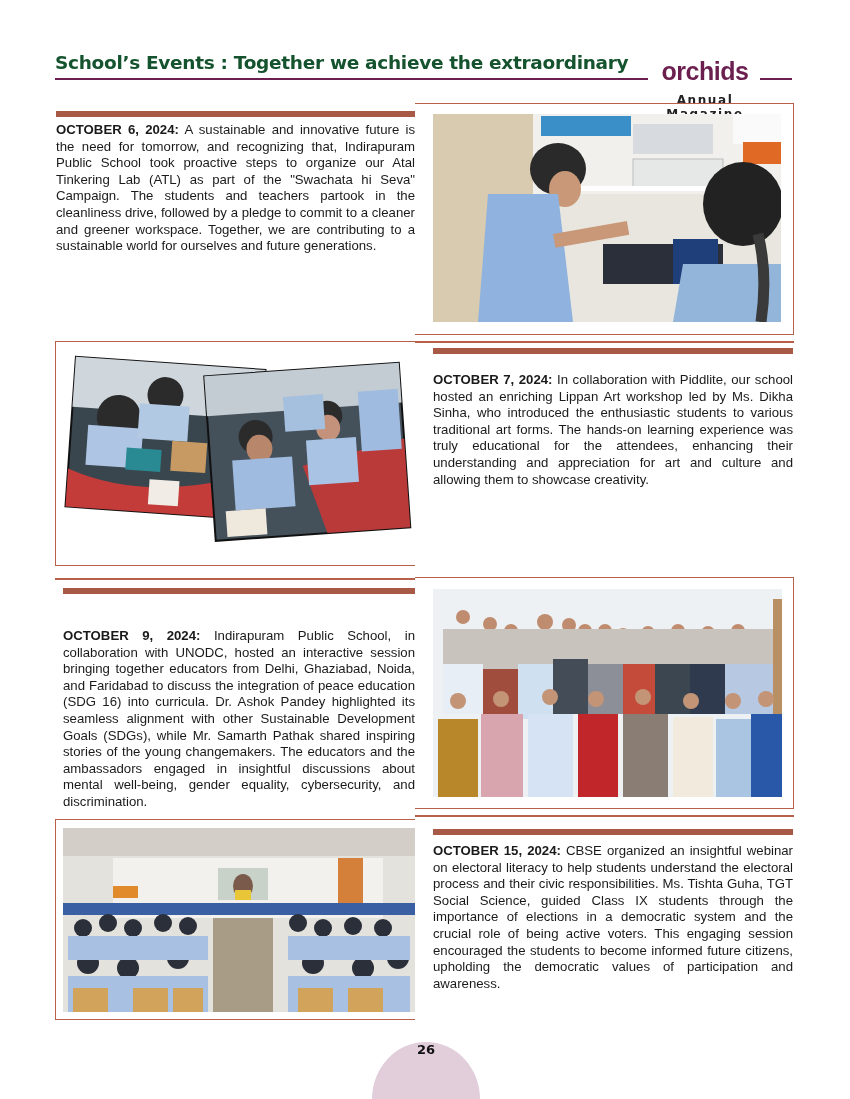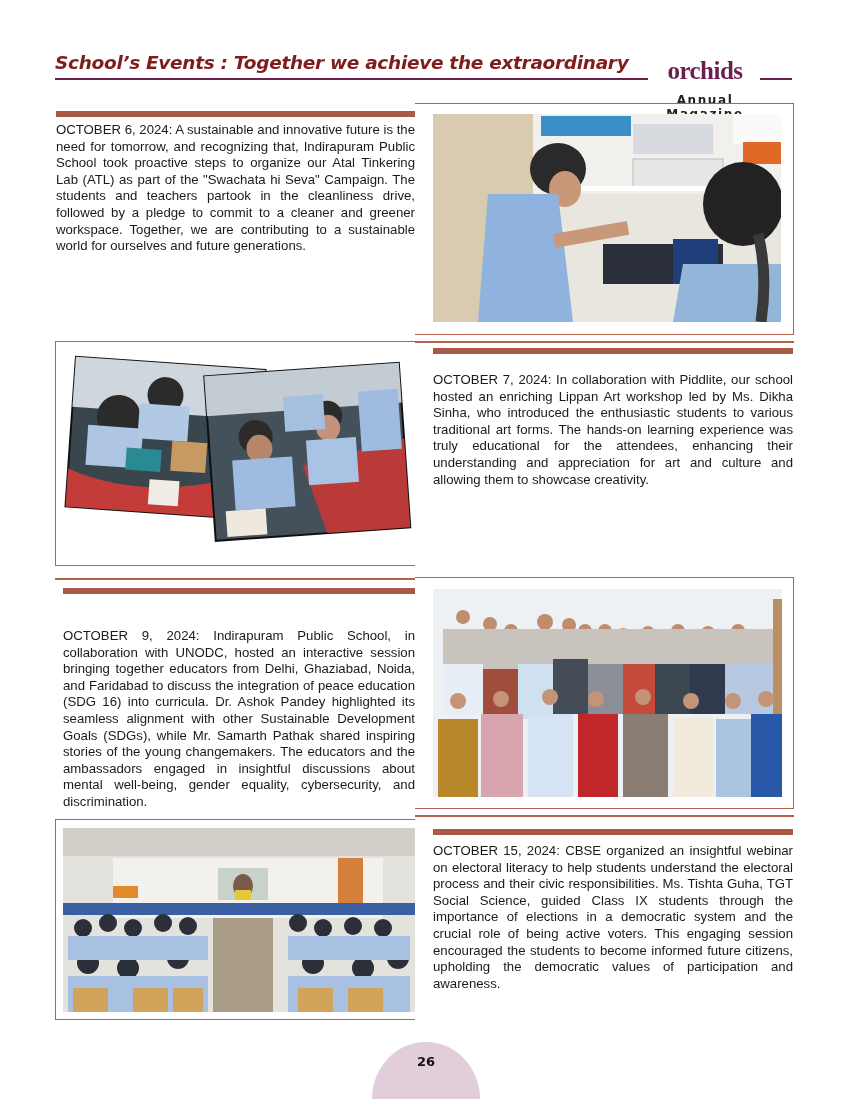--- a/index.html
+++ b/index.html
@@ -3,60 +3,60 @@
 <meta charset="utf-8">
 <style>
   * { box-sizing: border-box; margin: 0; padding: 0; }
   html, body { width: 850px; height: 1099px; background: #ffffff; overflow: hidden; }
   body { position: relative; font-family: "Liberation Sans", sans-serif; color: #1a1a1a; }
 
   
   .hdr-title {
     position: absolute; left: 55px; top: 52px;
     font-family: "DejaVu Sans", sans-serif; font-weight: bold;
-    font-size: 18.5px; color: #7f1d1d; letter-spacing: -0.3px; font-style: italic;
+    font-size: 18.5px; color: #14532d; letter-spacing: -0.3px;
   }
   .hdr-rule {
     position: absolute; left: 55px; top: 78px; width: 593px; height: 1.5px; background: #6b1f4f;
   }
   .hdr-rule-right {
     position: absolute; left: 760px; top: 78px; width: 32px; height: 1.5px; background: #6b1f4f;
   }
   .brand {
     position: absolute; left: 655px; top: 58px; width: 100px; text-align: center;
   }
   .brand-name {
-    font-family: Liberation Serif, serif; font-weight: bold; font-size: 25px;
+    font-family: Liberation Sans, sans-serif; font-weight: bold; font-size: 25px;
     color: #6b1f4f; line-height: 26px; letter-spacing: -0.5px;
   }
   .brand-sub {
     font-family: "DejaVu Sans", sans-serif; font-size: 12px; font-weight: bold;
     color: #222; letter-spacing: 1.6px; margin-top: 9px;
   }
 
   
   .frame { position: absolute; border-color: #b8604a; border-style: solid; border-width: 0; }
   .bar { position: absolute; height: 6px; background: #a85a46; }
   .hline { position: absolute; height: 1.5px; background: #b8604a; }
 
   .text {
     position: absolute; font-family: "Liberation Sans", sans-serif;
     font-size: 13.2px; line-height: 16.6px; text-align: justify; color: #1a1a1a;
   }
-  .text b { font-weight: normal; }
+  .text b { font-weight: bold; }
 
   .photo { position: absolute; overflow: hidden; }
 
   
   .pgnum {
     position: absolute; left: 372px; top: 1042px; width: 108px; height: 114px;
     border-radius: 50%; background: #e2cddb; text-align: center;
   }
   .pgnum span {
-    display: block; margin-top: 12px; font-family: "DejaVu Sans", sans-serif;
+    display: block; font-family: "DejaVu Sans", sans-serif;
     font-weight: bold; font-size: 13px; color: #111;
   }
 </style>
 </head>
 <body>
 
 <div>
   <div class="hdr-title">School’s Events : Together we achieve the extraordinary</div>
   <div class="hdr-rule"></div>
   <div class="brand">

